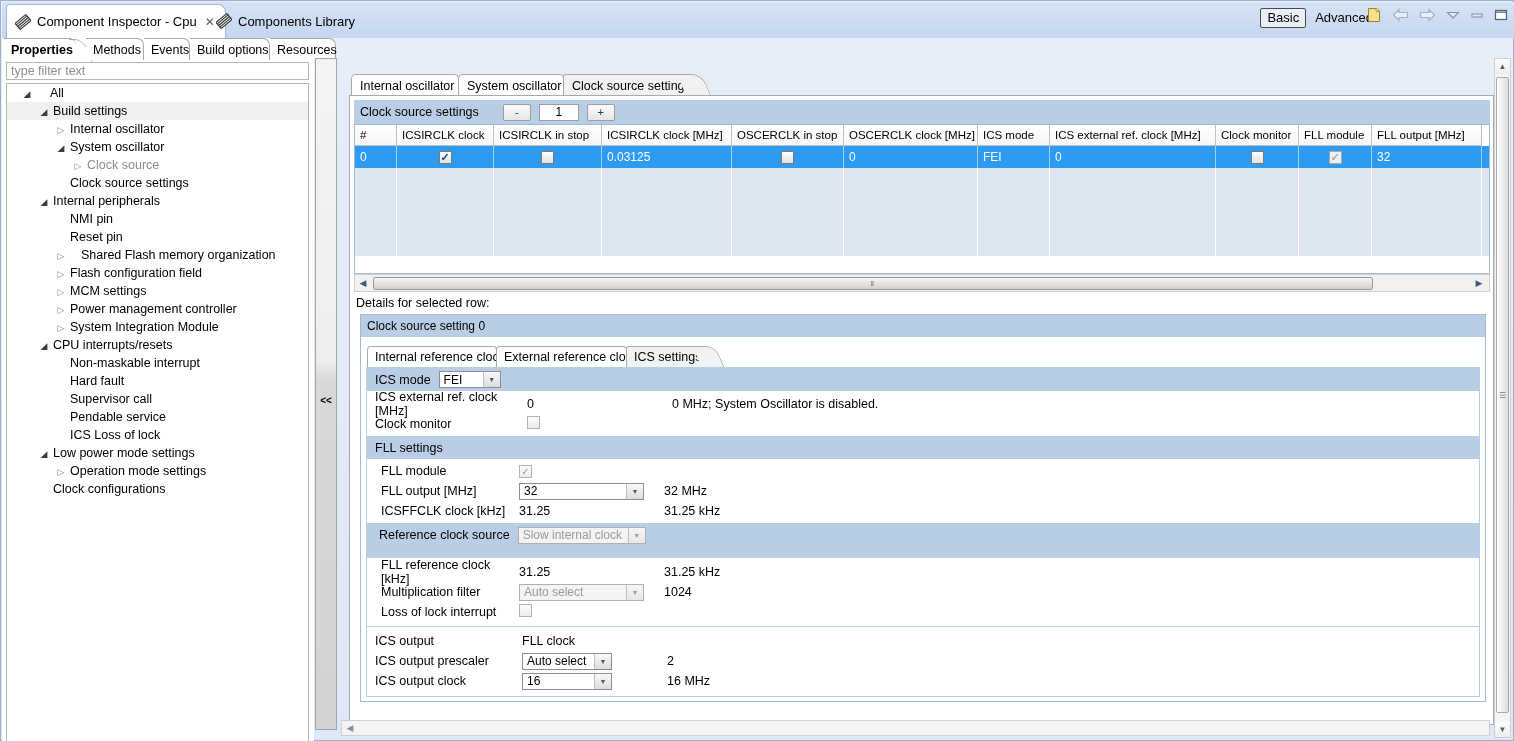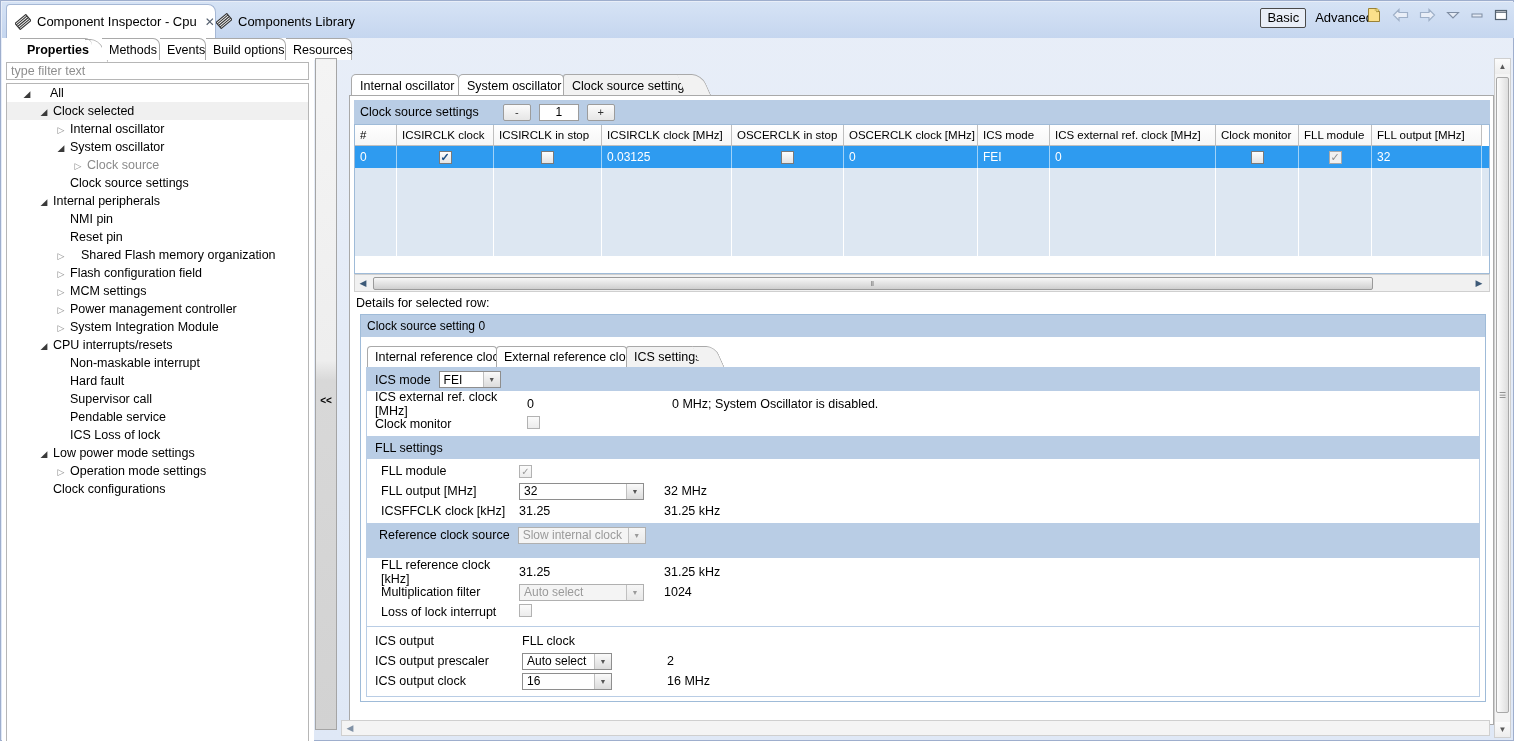--- a/index.html
+++ b/index.html
@@ -21,21 +21,21 @@
 
   
   .editor-tabbar {
     position: absolute; left: 1px; top: 1px;
     width: 1512px; height: 36px;
     background: linear-gradient(#d6e3f5, #c5d6ef);
   }
   .etab {
     position: absolute; top: 2px; height: 34px;
     display: flex; align-items: center;
-    padding: 0 0 0 8px;
+    padding: 0 10px 0 8px;
     font-size: 13px;
     box-sizing: border-box;
     white-space: nowrap;
   }
   .etab.active {
     background: #ffffff;
     border: 1px solid #a6b8d5;
     border-bottom: none;
     border-radius: 4px 8px 0 0;
   }
@@ -66,21 +66,21 @@
   }
   .tool-icons > span { cursor: pointer; line-height: 1; }
 
   
   .leftpanel {
     position: absolute; left: 1px; top: 37px;
     width: 312px; height: 703px;
     background: #ffffff;
   }
   .inner-tabbar {
-    position: absolute; left: 16px; top: 0;
+    position: absolute; left: 0; top: 0;
     width: 312px; height: 22px;
     background: #ffffff;
   }
   .itab {
     position: absolute; top: 0; height: 22px;
     display: flex; align-items: center;
     padding: 0 7px;
     font-size: 12.5px;
     box-sizing: border-box;
     white-space: nowrap;
@@ -461,21 +461,21 @@
         </div>
         <div class="itab" style="left: 268px; width: 66px;">
           <span>Resources</span>
         </div>
       </div>
 
     <div class="filterbox">type filter text</div>
 
     <div class="treebox" id="tree-host">
         <div class="tnode"><span style="display: inline-block; width: 10px;"></span><span class="arw open">◢</span><span style="margin-left: 17px;">All</span></div>
-        <div class="tnode sel"><span style="display: inline-block; width: 27px;"></span><span class="arw open">◢</span><span style="margin-left: 3px;">Clock selected</span></div>
+        <div class="tnode sel"><span style="display: inline-block; width: 27px;"></span><span class="arw open">◢</span><span style="margin-left: 3px;">Build settings</span></div>
         <div class="tnode"><span style="display: inline-block; width: 44px;"></span><span class="arw closed">▷</span><span style="margin-left: 3px;">Internal oscillator</span></div>
         <div class="tnode"><span style="display: inline-block; width: 44px;"></span><span class="arw open">◢</span><span style="margin-left: 3px;">System oscillator</span></div>
         <div class="tnode dim"><span style="display: inline-block; width: 61px;"></span><span class="arw closed">▷</span><span style="margin-left: 3px;">Clock source</span></div>
         <div class="tnode"><span style="display: inline-block; width: 44px;"></span><span class="arw "></span><span style="margin-left: 3px;">Clock source settings</span></div>
         <div class="tnode"><span style="display: inline-block; width: 27px;"></span><span class="arw open">◢</span><span style="margin-left: 3px;">Internal peripherals</span></div>
         <div class="tnode"><span style="display: inline-block; width: 44px;"></span><span class="arw "></span><span style="margin-left: 3px;">NMI pin</span></div>
         <div class="tnode"><span style="display: inline-block; width: 44px;"></span><span class="arw "></span><span style="margin-left: 3px;">Reset pin</span></div>
         <div class="tnode"><span style="display: inline-block; width: 44px;"></span><span class="arw closed">▷</span><span style="margin-left: 14px;">Shared Flash memory organization</span></div>
         <div class="tnode"><span style="display: inline-block; width: 44px;"></span><span class="arw closed">▷</span><span style="margin-left: 3px;">Flash configuration field</span></div>
         <div class="tnode"><span style="display: inline-block; width: 44px;"></span><span class="arw closed">▷</span><span style="margin-left: 3px;">MCM settings</span></div>

